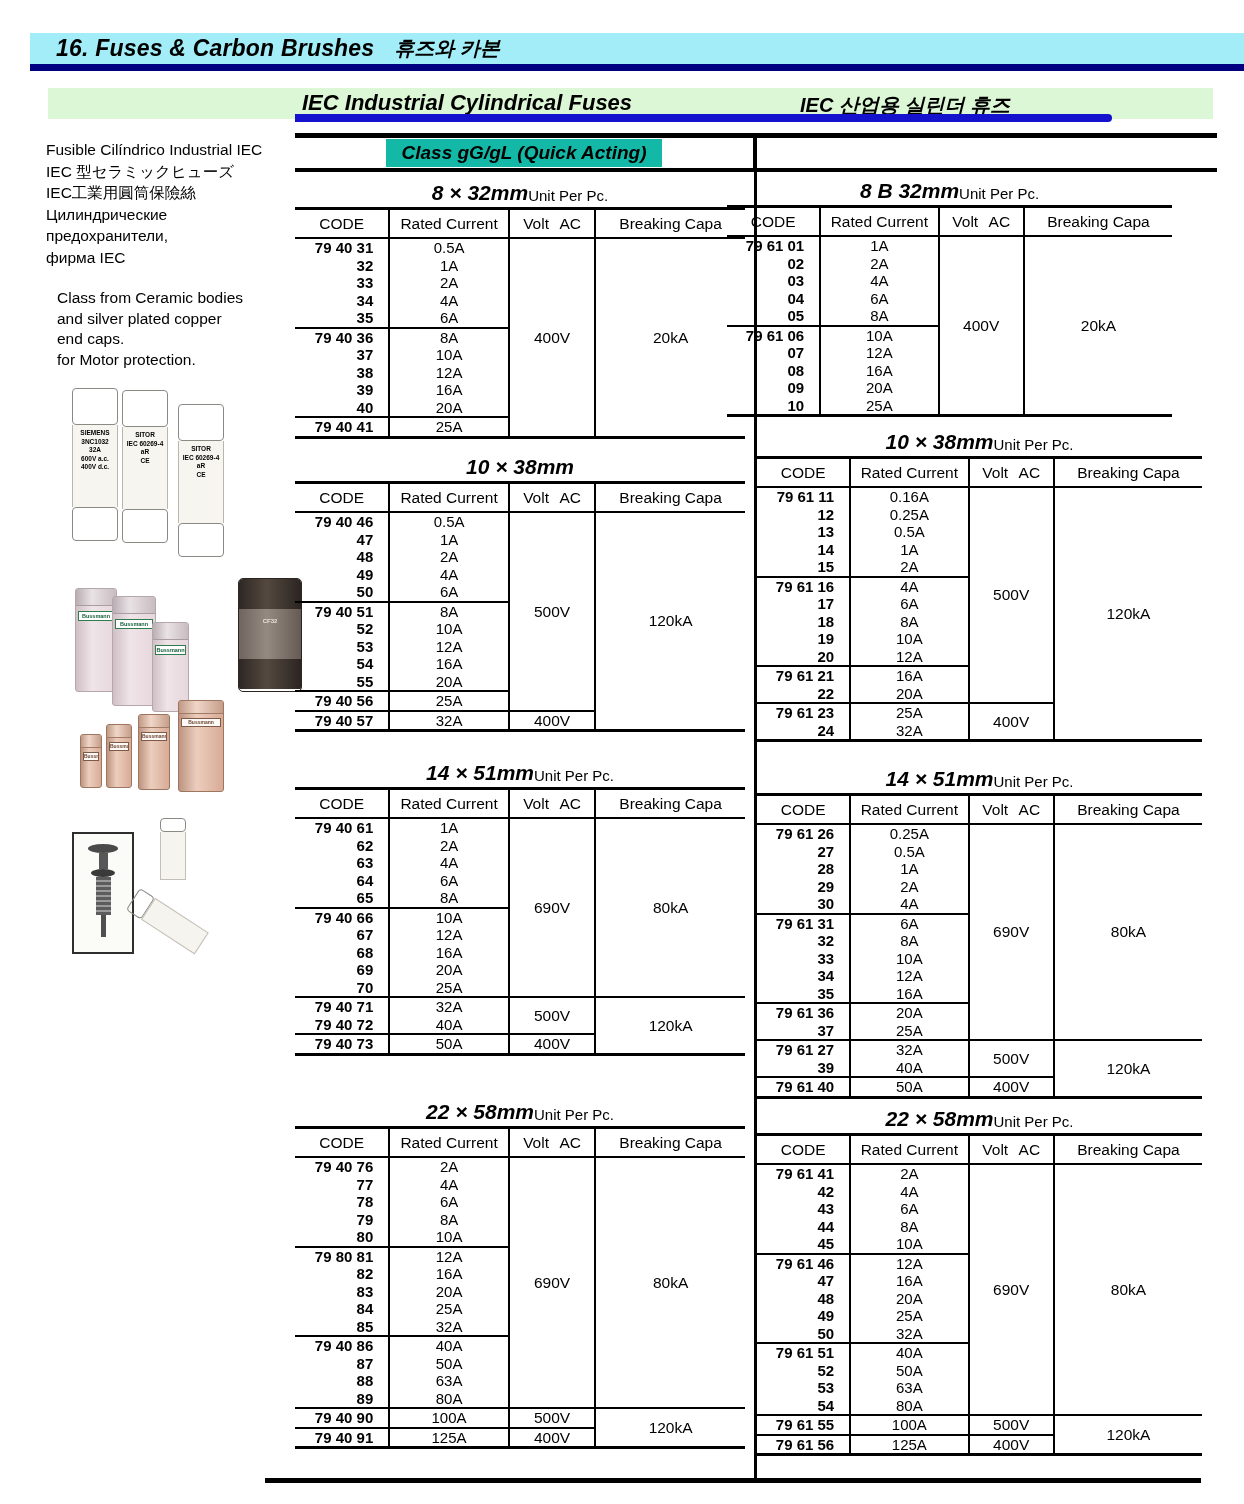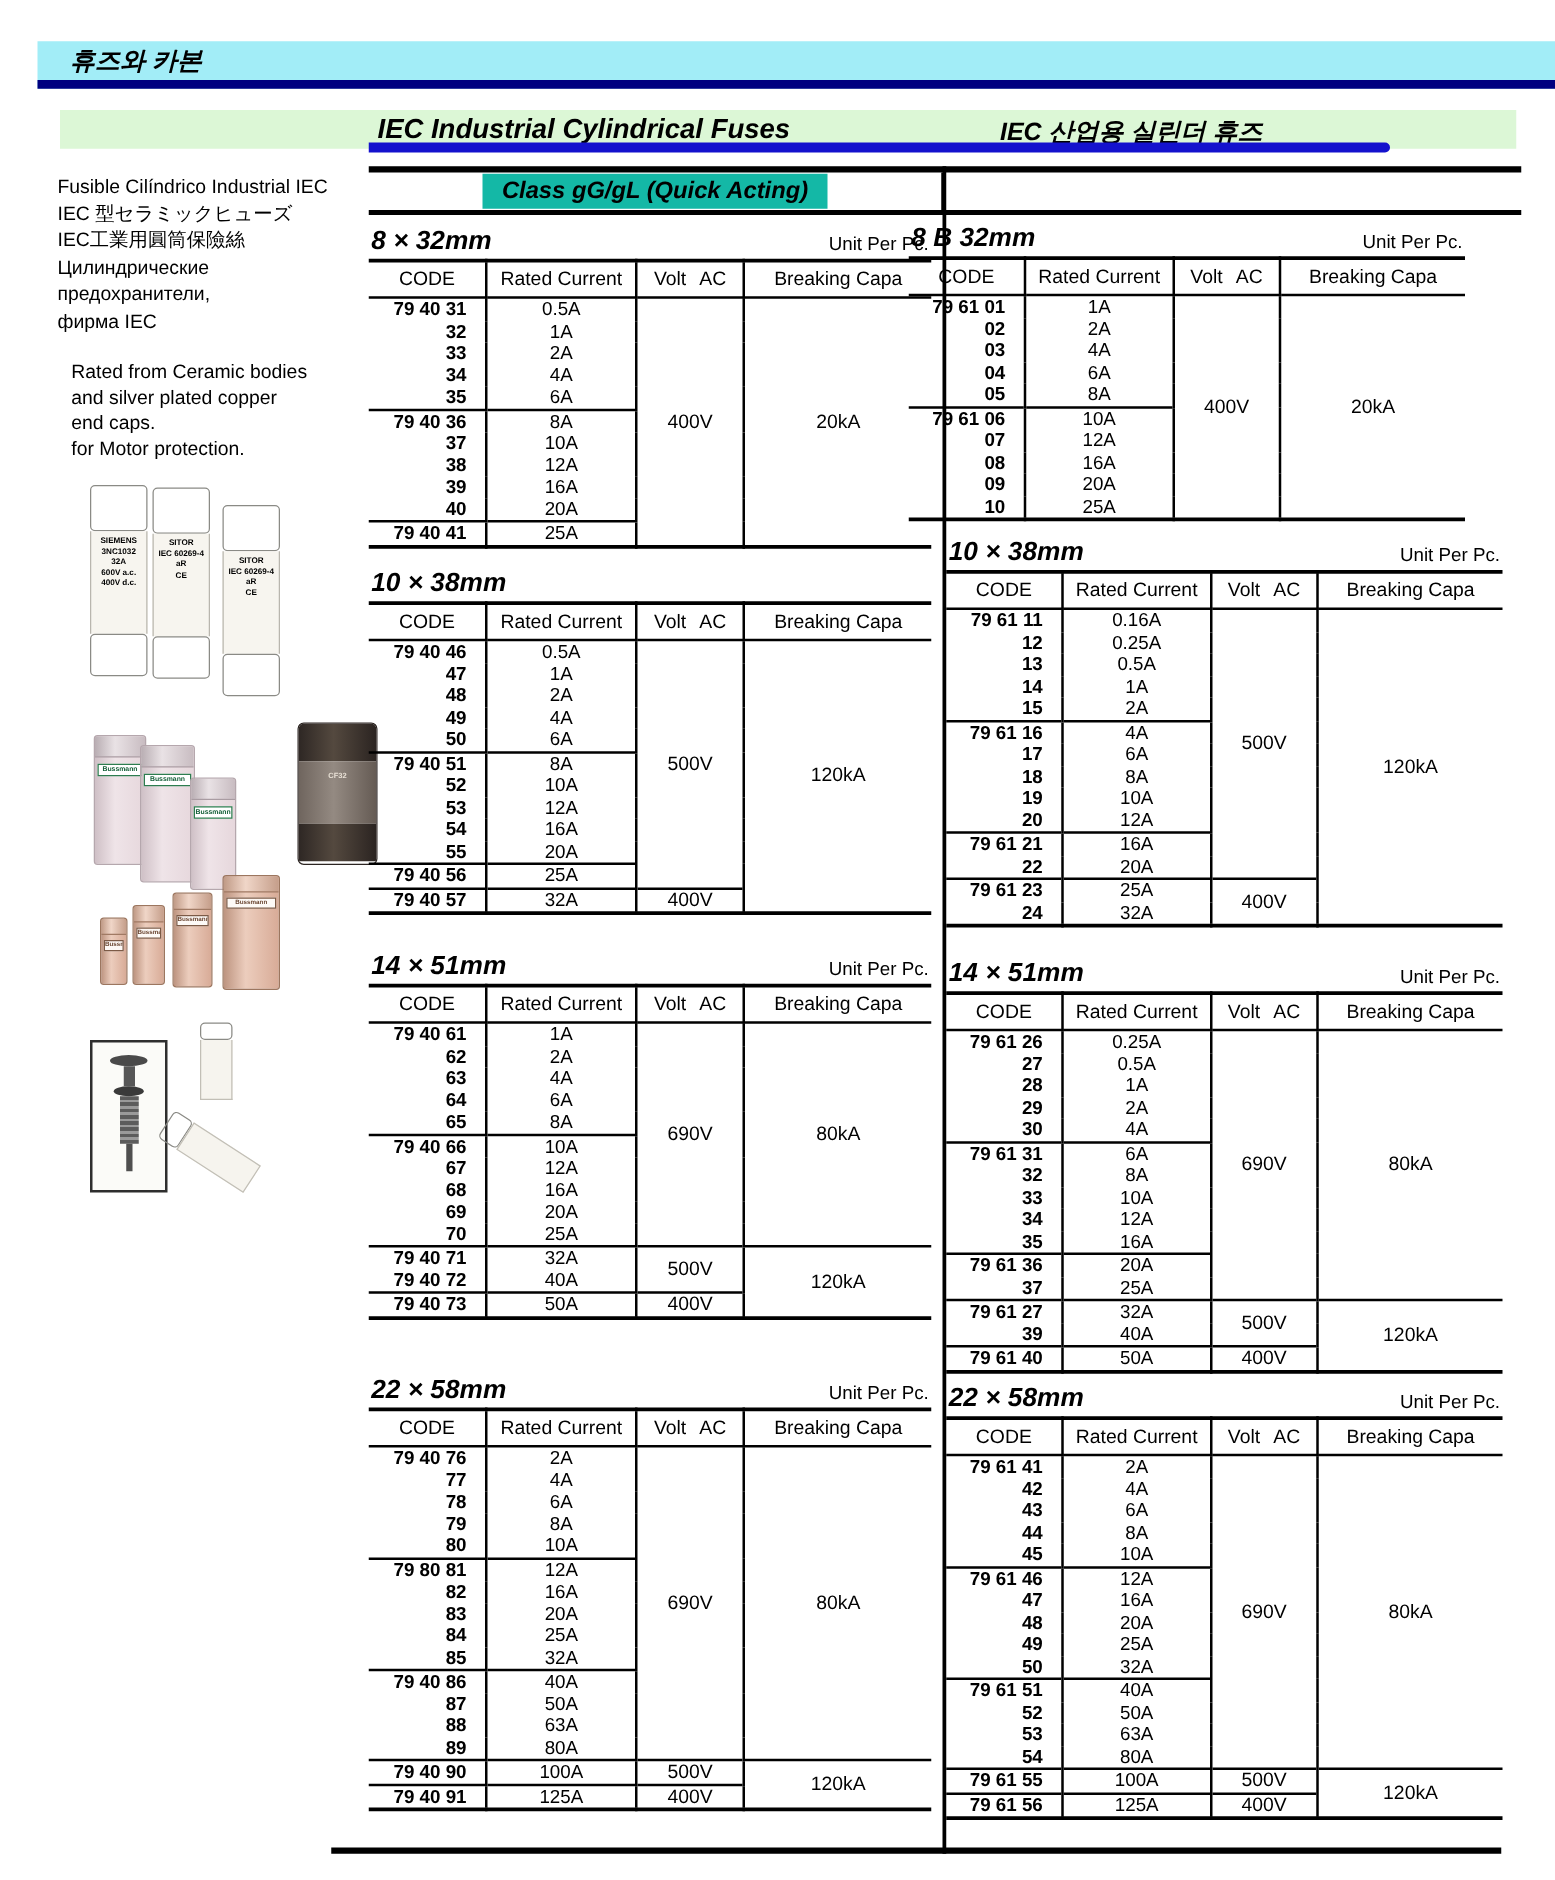--- a/index.html
+++ b/index.html
@@ -69,58 +69,59 @@
   
   .tbl-slot{position:absolute;}
   #lt0{left:295px;top:177px;width:450px;}
   #lt1{left:295px;top:451px;width:450px;}
   #lt2{left:295px;top:757px;width:450px;}
   #lt3{left:295px;top:1096px;width:450px;}
   #rt0{left:727px;top:175px;width:445px;}
   #rt1{left:757px;top:426px;width:445px;}
   #rt2{left:757px;top:763px;width:445px;}
   #rt3{left:757px;top:1103px;width:445px;}
-  .t-head{display:flex;justify-content:space-between;align-items:flex-end;height:28px;margin-bottom:2px;padding:0 2px;}
+  .t-head{display:flex;justify-content:center;align-items:flex-end;height:28px;margin-bottom:2px;padding:0 2px;}
   .t-size{font-weight:bold;font-style:italic;font-size:21px;white-space:nowrap;}
   .t-unit{font-size:15px;padding-bottom:1px;white-space:nowrap;}
   table.fuse-table{border-collapse:collapse;width:100%;table-layout:fixed;
      border-top:3px solid #000;border-bottom:3px solid #000;}
   .fuse-table th{font-weight:normal;font-size:15.5px;height:27px;border-bottom:2px solid #000;
      text-align:center;vertical-align:middle;padding:0;}
   .fuse-table th.h-code{width:21%;}
   .fuse-table th.h-rated{width:26.5%;}
   .fuse-table th.h-volt{width:19%;word-spacing:7px;border-radius:11px;}
   .fuse-table th.h-capa{width:33.5%;}
   .fuse-table .v{border-right:2px solid #000;}
   .fuse-table td{font-size:15px;height:17.5px;line-height:17.5px;padding:0;text-align:center;vertical-align:middle;overflow:hidden;}
   .fuse-table td.c-code{font-weight:bold;text-align:right;padding-right:15px;}
   .fuse-table tr.gs td.c-code,.fuse-table tr.gs td.c-rated{border-top:2px solid #000;}
   .fuse-table td.c-volt,.fuse-table td.c-capa{border-top:2px solid #000;font-size:15.5px;}
 </style>
 </head>
 <body>
 
 <div class="abs" id="cyanbar">
+  <span class="t-en">16. Fuses &amp; Carbon Brushes</span>
   <span class="t-ko">휴즈와 카본</span>
 </div>
 <div class="abs" id="greenband"></div>
 <span class="abs" id="section-en">IEC Industrial Cylindrical Fuses</span>
 <span class="abs" id="section-ko">IEC 산업용 실린더 휴즈</span>
 <div class="abs" id="blueline"></div>
 
 <div class="abs" id="sb-lang">
     <div>Fusible Cilíndrico Industrial IEC</div>
     <div>IEC 型セラミックヒューズ</div>
     <div>IEC工業用圓筒保險絲</div>
     <div>Цилиндрические</div>
     <div>предохранители,</div>
     <div>фирма IEC</div>
   </div>
 <div class="abs" id="sb-desc">
-    <div>Rated from Ceramic bodies</div>
+    <div>Class from Ceramic bodies</div>
     <div>and silver plated copper</div>
     <div>end caps.</div>
     <div>for Motor protection.</div>
   </div>
 
 <div class="fuse-lg" style="left:72px;top:388px;">
   <div class="fl-cap cap"></div>
   <div class="fl-body">
       <div>SIEMENS</div>
       <div>3NC1032</div>

